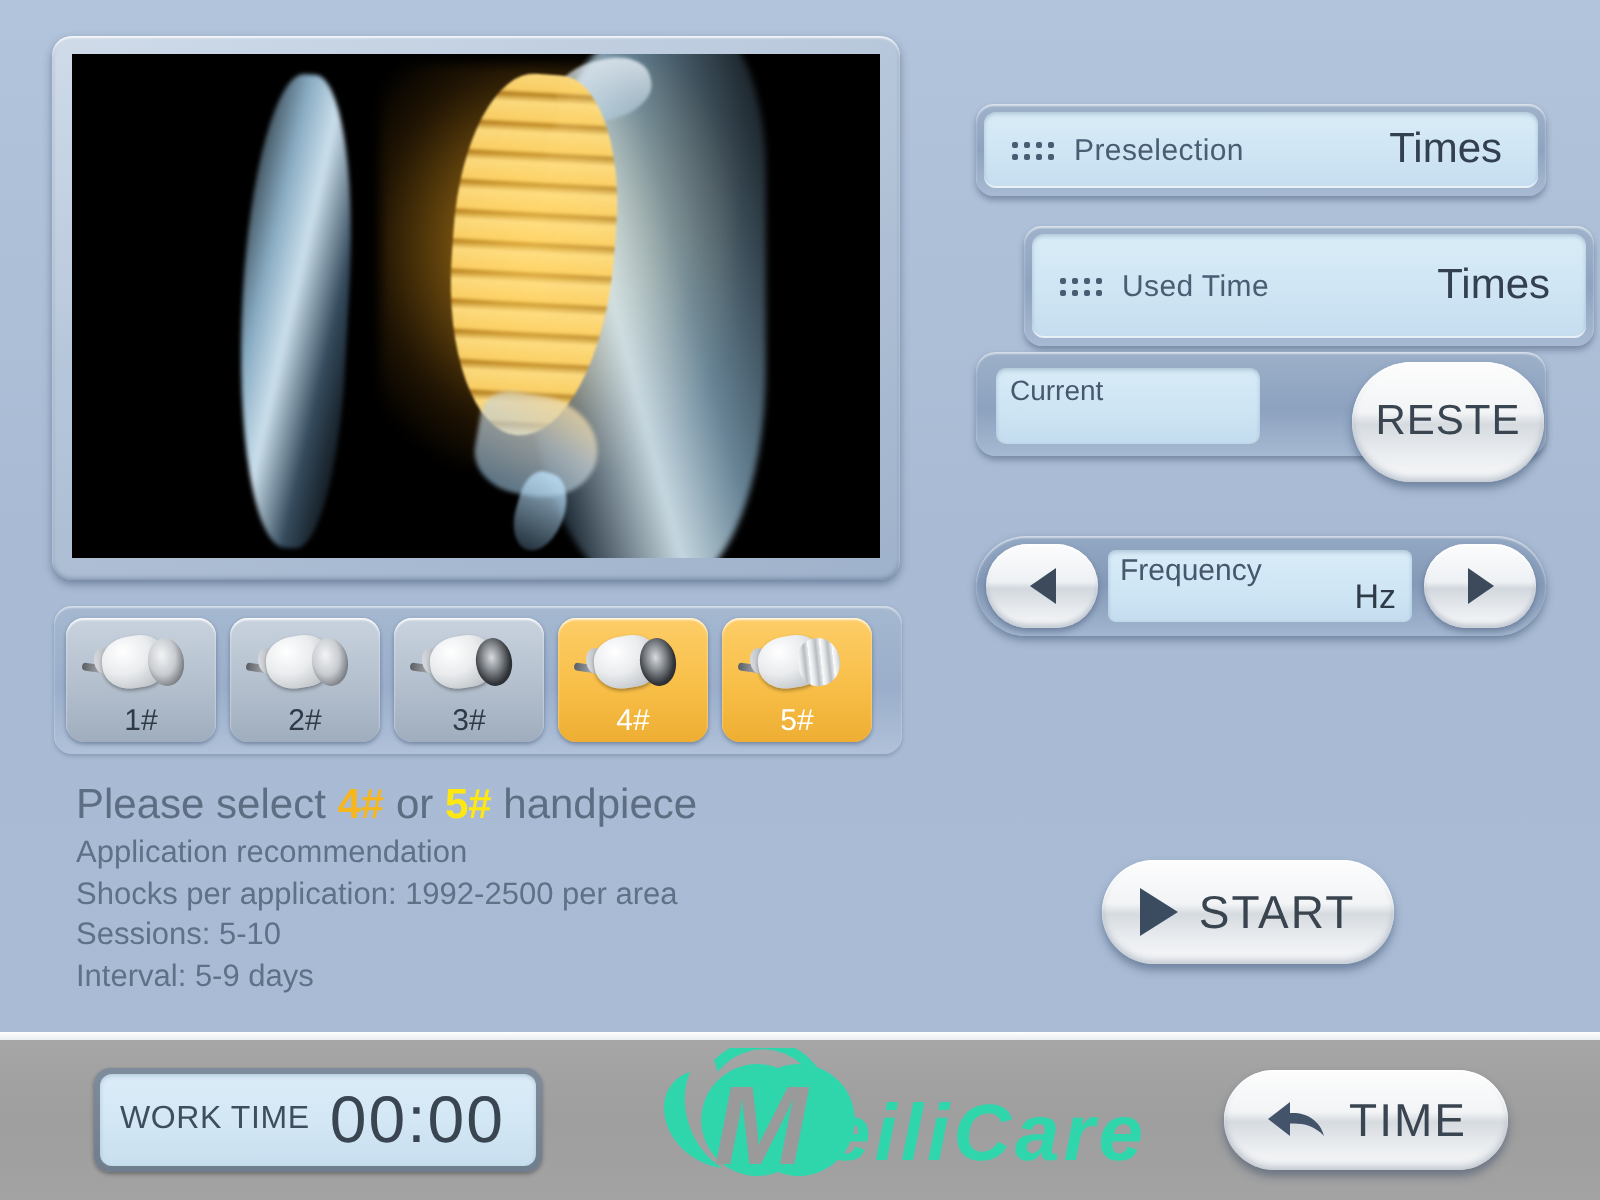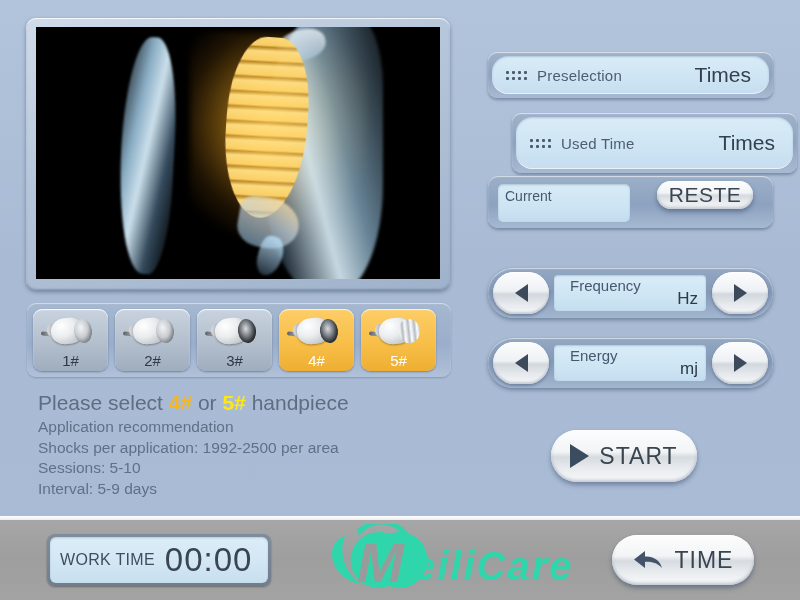--- a/index.html
+++ b/index.html
@@ -148,21 +148,21 @@
     border-radius: 9px;
     background: linear-gradient(180deg, #9fb2cb 0%, #8ea3bf 50%, #a8bad3 100%);
     box-shadow: 0 2px 3px rgba(40,60,90,.40),
                 inset 0 1px 1px rgba(255,255,255,.65);
     box-sizing: border-box;
     padding: 4px;
   }
   .field {
     position: relative;
     height: 100%;
-    border-radius: 16px;
+    border-radius: 6px;
     background: linear-gradient(180deg, #d9ecf7 0%, #cfe5f4 55%, #c5ddef 100%);
     box-shadow: inset 0 1px 2px rgba(90,120,150,.35),
                 inset 0 -1px 0 rgba(255,255,255,.7);
     display: flex;
     align-items: center;
     box-sizing: border-box;
   }
   .dots-icon {
     display: inline-grid;
     grid-template-columns: repeat(4, 3px);
@@ -229,24 +229,24 @@
                 inset 0 1px 1px rgba(255,255,255,1),
                 inset 0 -2px 3px rgba(130,145,165,.45);
     display: flex;
     align-items: center;
     justify-content: center;
     box-sizing: border-box;
     cursor: pointer;
   }
   #reset-button {
     position: absolute;
-    right: 20px;
+    right: 1px;
     top: 5px;
     width: 96px;
-    height: 28px;
+    height: 60px;
     font-size: 21px;
     color: #3a4552;
     letter-spacing: .5px;
   }
 
   
   .stepper {
     position: absolute;
     left: 488px;
     width: 285px;
@@ -287,21 +287,21 @@
     left: 66px;
     top: 7px;
     width: 152px;
     height: 36px;
     border-radius: 4px;
     background: linear-gradient(180deg, #d9ecf8 0%, #cee5f4 60%, #c4ddef 100%);
     box-shadow: inset 0 1px 2px rgba(90,120,150,.35);
     box-sizing: border-box;
     display: flex;
     align-items: flex-start;
-    padding: 2px 8px 0 16px;
+    padding: 2px 8px 0 6px;
   }
   .step-name {
     font-size: 15px;
     color: #46586e;
   }
   .step-unit {
     margin-left: auto;
     align-self: flex-end;
     font-size: 17px;
     color: #2f3b49;
@@ -573,32 +573,20 @@
     </div>
     <div class="step-field">
       <span class="step-name">Frequency</span>
       <span class="step-unit">Hz</span>
     </div>
     <div class="step-btn right">
       <span class="tri r"></span>
     </div>
   </div>
 
-  <div class="stepper" style="top:338px;">
-    <div class="step-btn left">
-      <span class="tri l"></span>
-    </div>
-    <div class="step-field">
-      <span class="step-name">Energy</span>
-      <span class="step-unit">mj</span>
-    </div>
-    <div class="step-btn right">
-      <span class="tri r"></span>
-    </div>
-  </div>
 
   <div id="start-button" class="pill">
     <span class="play"></span>
     <span>START</span>
   </div>
 
   <div id="handpiece-tray">
 
     <div class="handpiece">
       <div class="hp-art">

